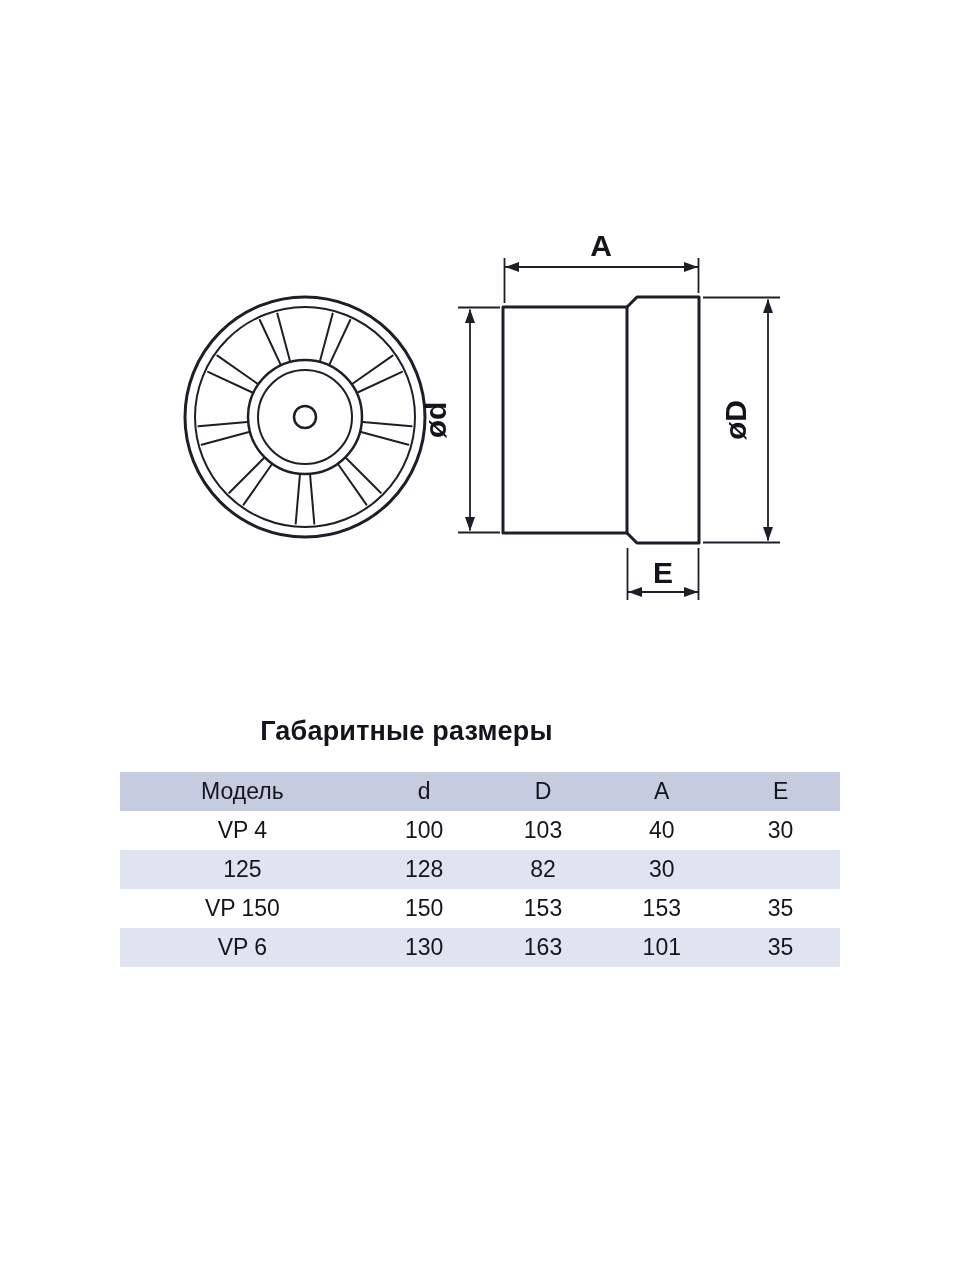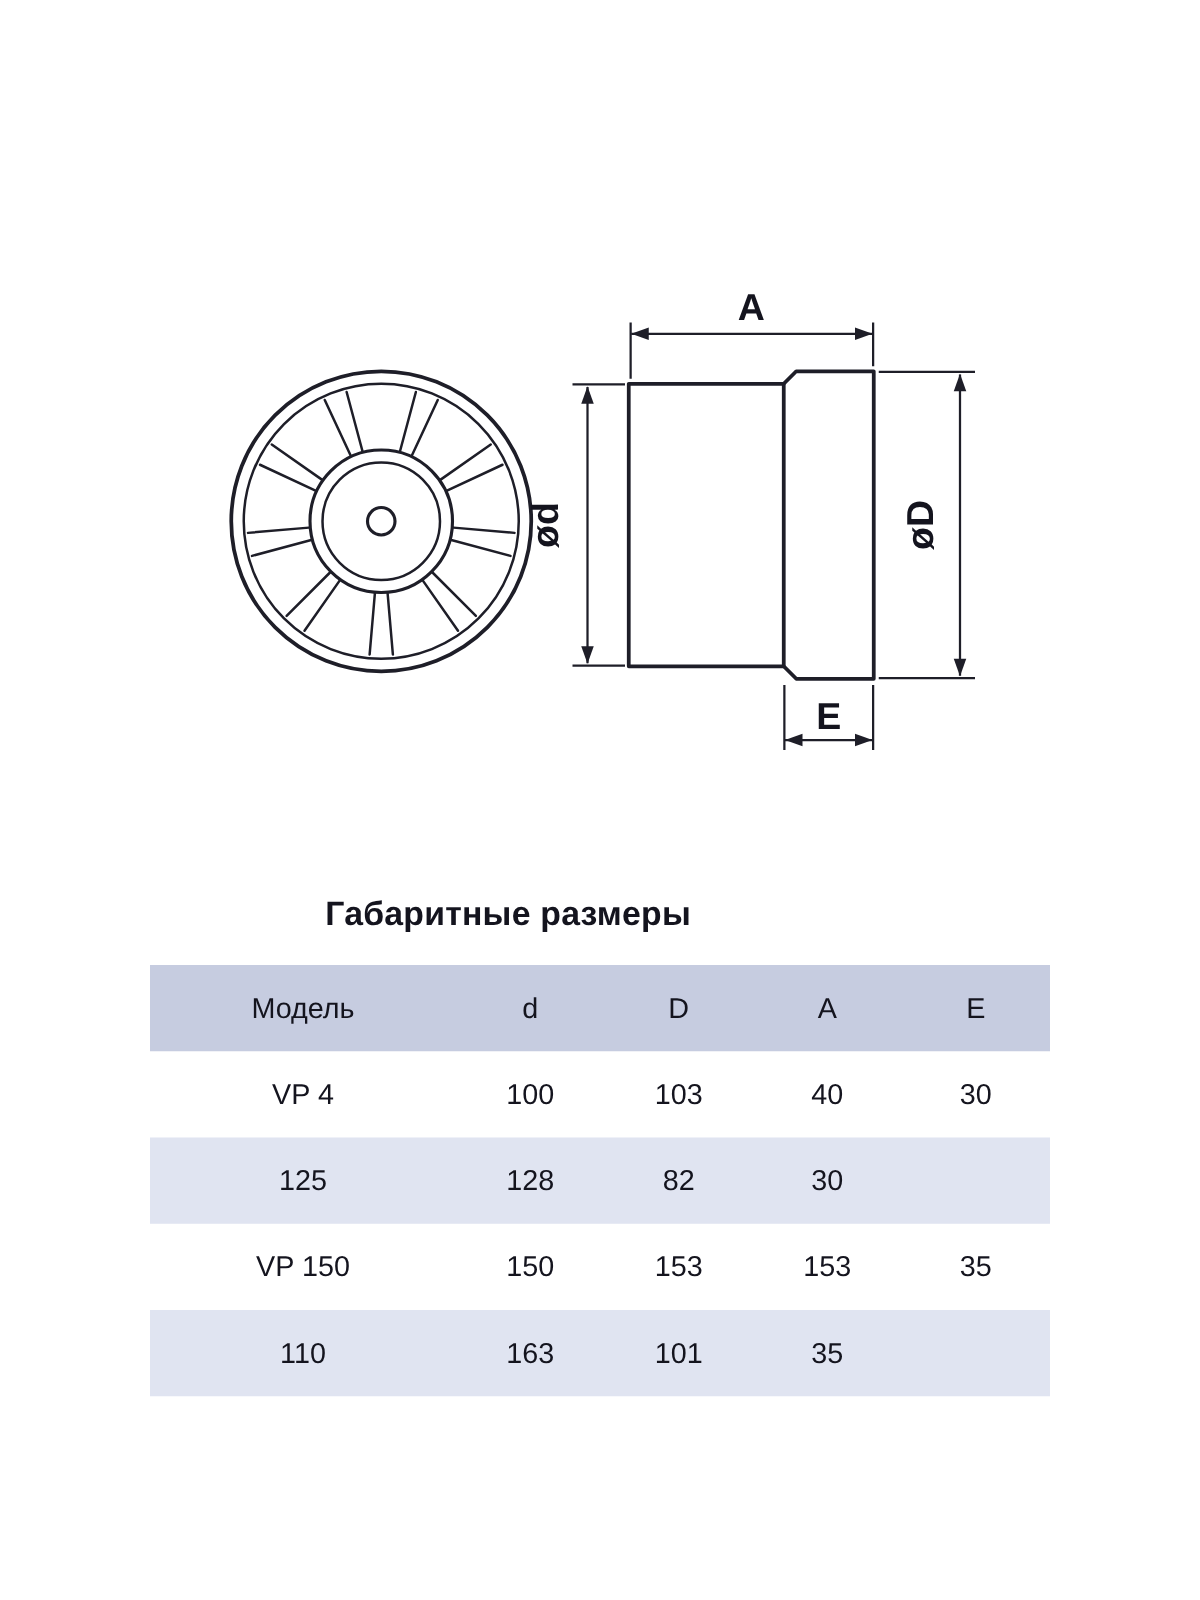--- a/index.html
+++ b/index.html
@@ -38,21 +38,21 @@
     position:absolute;
     top:772px;
     left:120px;
     width:720px;
     font-size:23px;
   }
   .t-row{
     display:grid;
     grid-template-columns:34% 16.5% 16.5% 16.5% 16.5%;
     align-items:center;
-    height:69px;
+    height:39px;
     text-align:center;
   }
   .t-head{
     background:#c6cce0;
     font-weight:700;
   }
   .t-row.alt{
     background:#e0e4f1;
   }
   .cell{font-weight:500;}
@@ -163,19 +163,20 @@
 
     <div class="t-row">
       <div class="cell cell-model">VP 150</div>
       <div class="cell">150</div>
       <div class="cell">153</div>
       <div class="cell">153</div>
       <div class="cell">35</div>
     </div>
 
     <div class="t-row alt">
-      <div class="cell">110</div>
+      <div class="cell cell-model">VP 6</div>
+      <div class="cell">130</div>
       <div class="cell">163</div>
       <div class="cell">101</div>
       <div class="cell">35</div>
     </div>
   </div>
 </div>
 
 </body></html>

